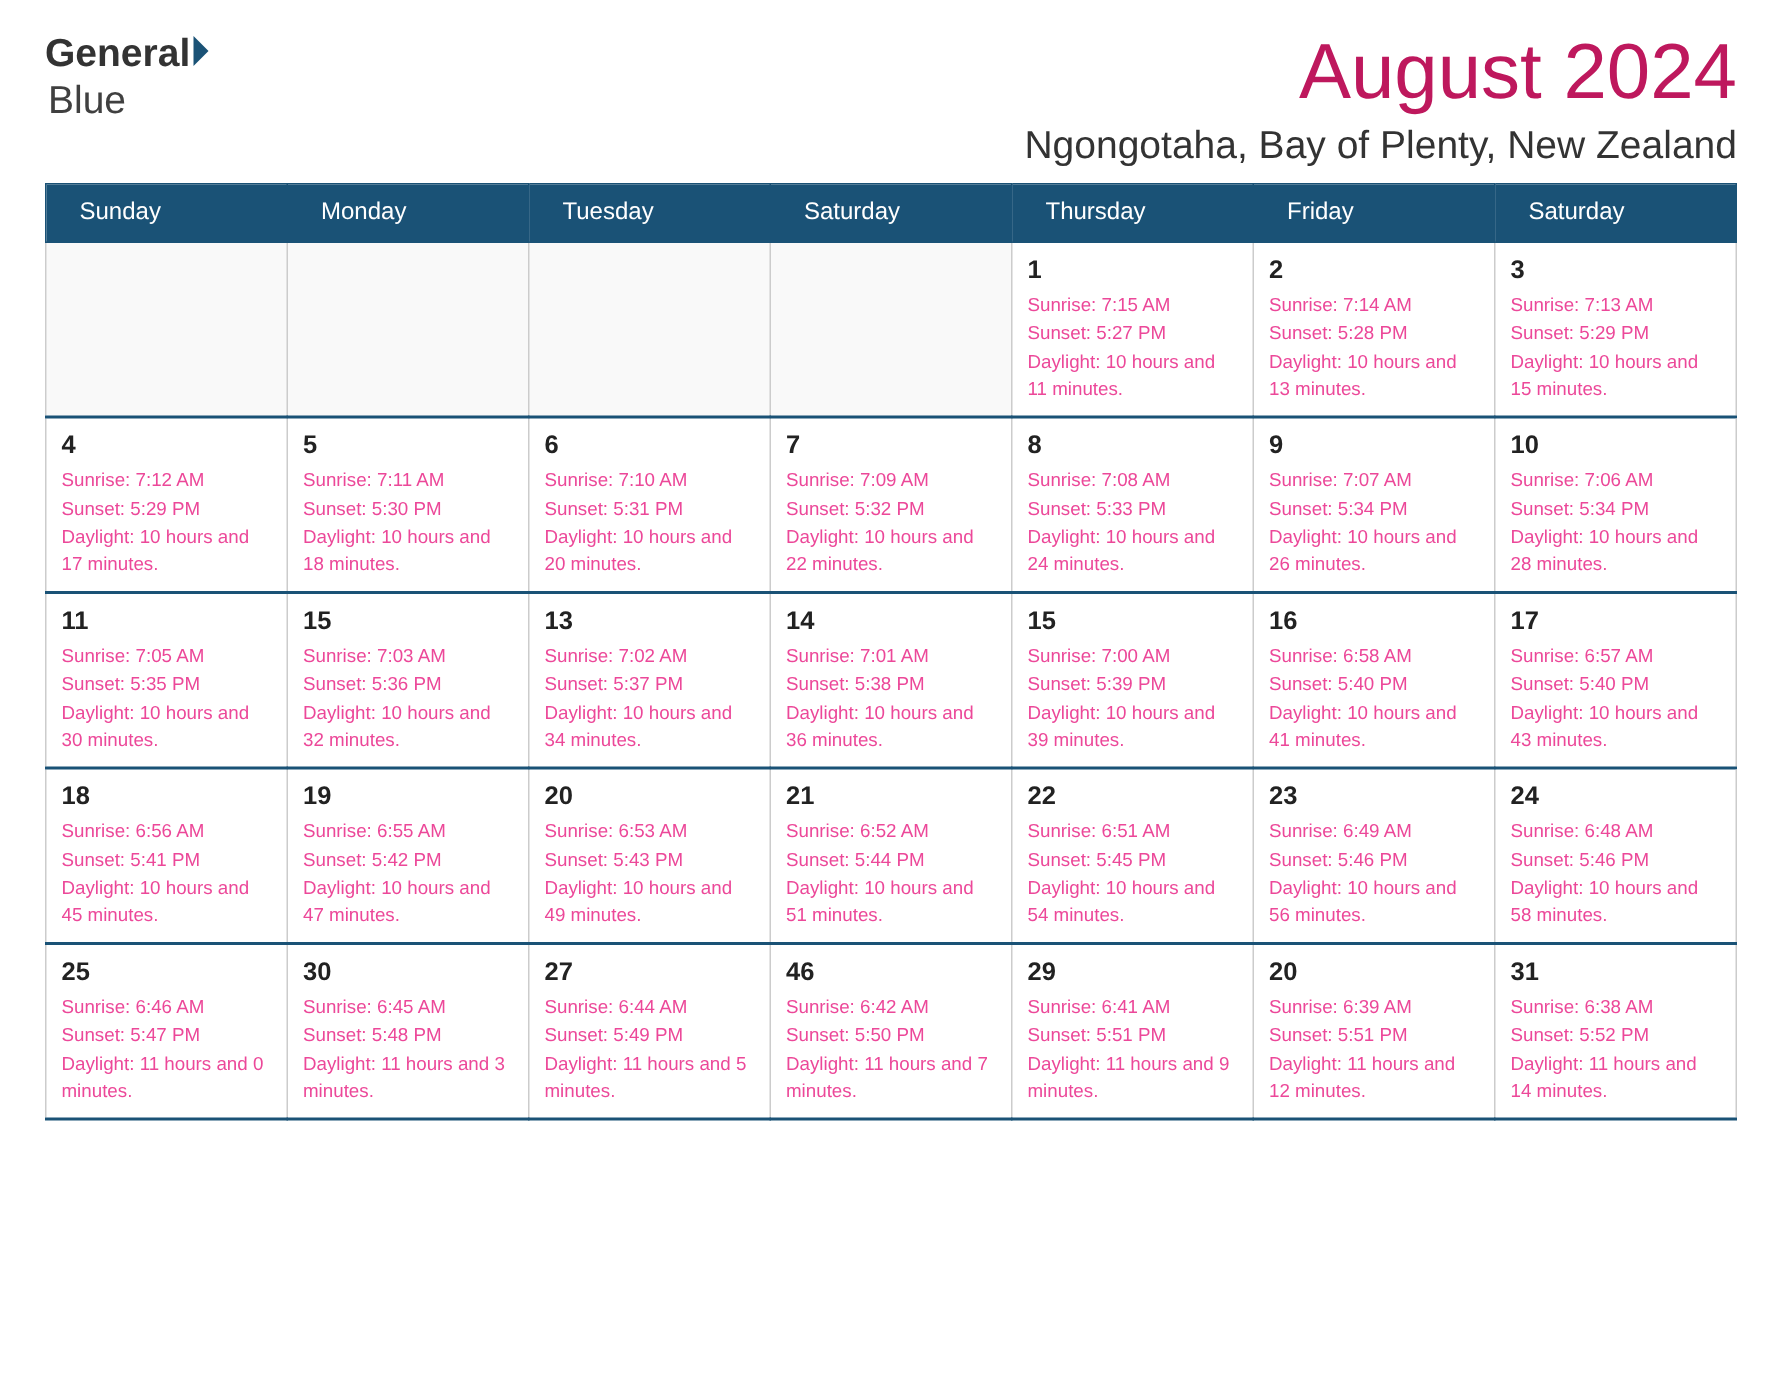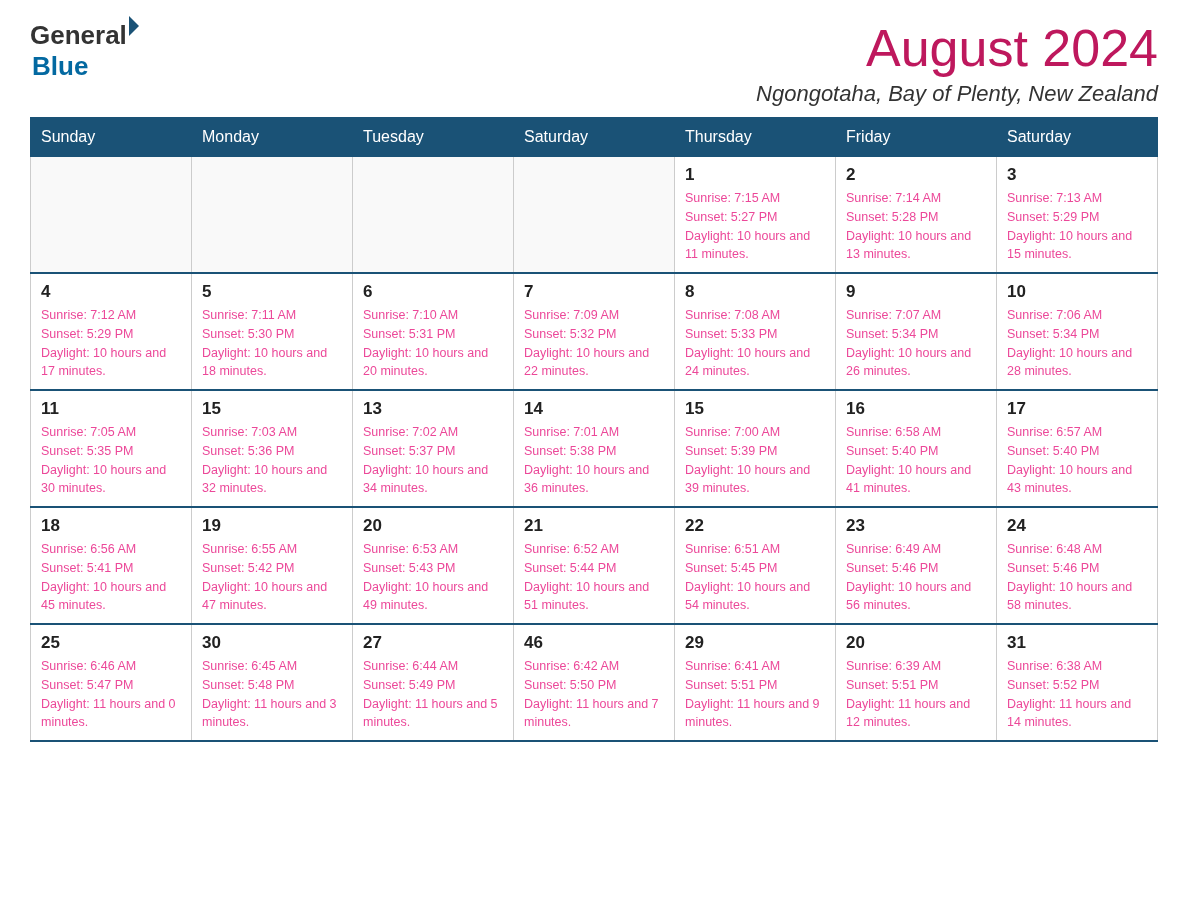--- a/index.html
+++ b/index.html
@@ -19,66 +19,65 @@
     .logo {
       display: flex;
       flex-direction: column;
       align-items: flex-start;
     }
     .logo-general {
       font-size: 26px;
       font-weight: bold;
       color: #333;
       display: flex;
-      align-items: flex-start;
+      align-items: center;
     }
     .logo-arrow {
       width: 0;
       height: 0;
       border-left: 10px solid #1a5276;
       border-top: 10px solid transparent;
       border-bottom: 10px solid transparent;
       display: inline-block;
       margin-left: 2px;
       margin-top: -4px;
     }
     .logo-blue {
       font-size: 26px;
-      font-weight: bold;
-      color: #0369a1;
+      font-weight: normal;
+      color: #404040;
       margin-left: 2px;
     }
     .title-area {
       text-align: right;
     }
     .month-title {
       font-size: 52px;
       font-weight: 300;
       color: #be185d;
       line-height: 1.1;
     }
     .location {
-      font-size: 22px;
+      font-size: 26px;
       color: #333;
       margin-top: 4px;
-      font-style: italic;
     }
     table {
       width: 100%;
       border-collapse: collapse;
       margin-top: 10px;
     }
     thead tr {
       background-color: #1a5276;
     }
     thead th {
       color: #fff;
       font-size: 16px;
       font-weight: normal;
-      padding: 10px 10px;
+      padding: 10px 22px;
       text-align: left;
       border: 1px solid #1a5276;
     }
     tbody tr {
       border-bottom: 2px solid #1a5276;
     }
     tbody td {
       vertical-align: top;
       padding: 8px 10px;
       font-size: 13px;

